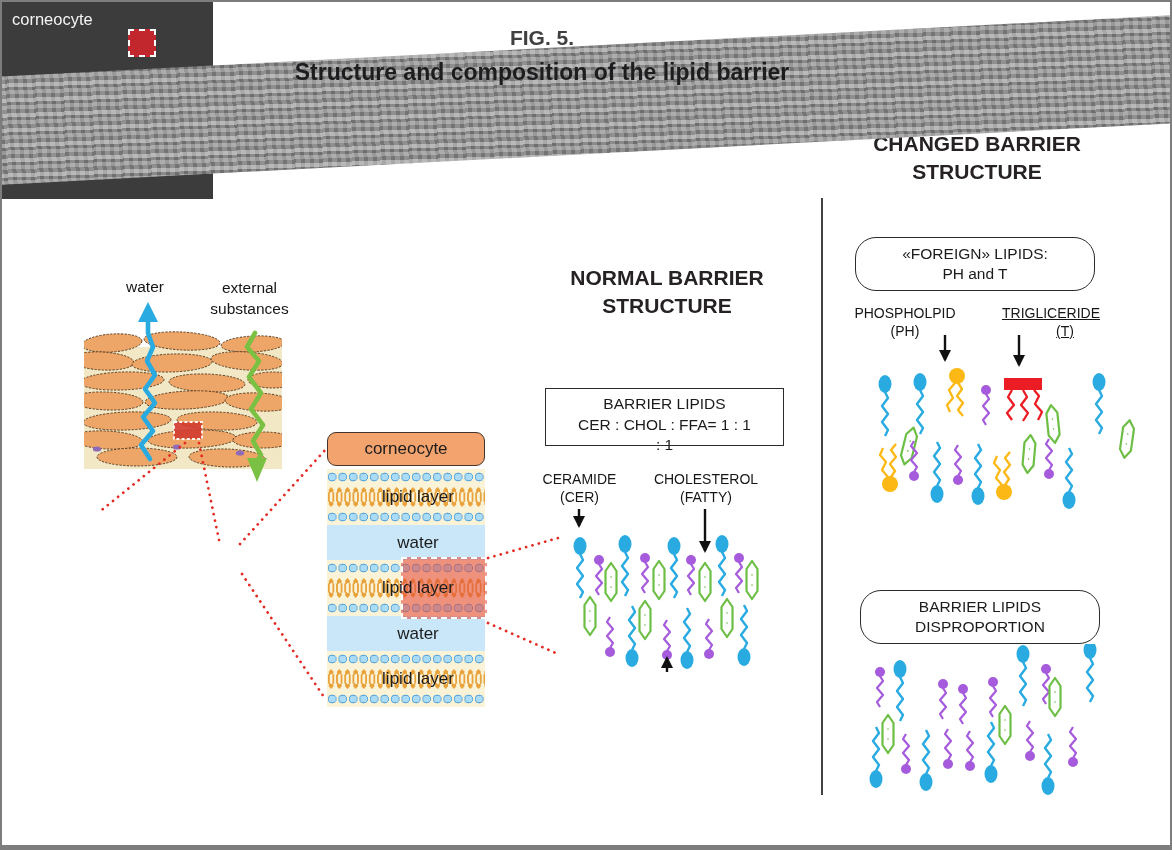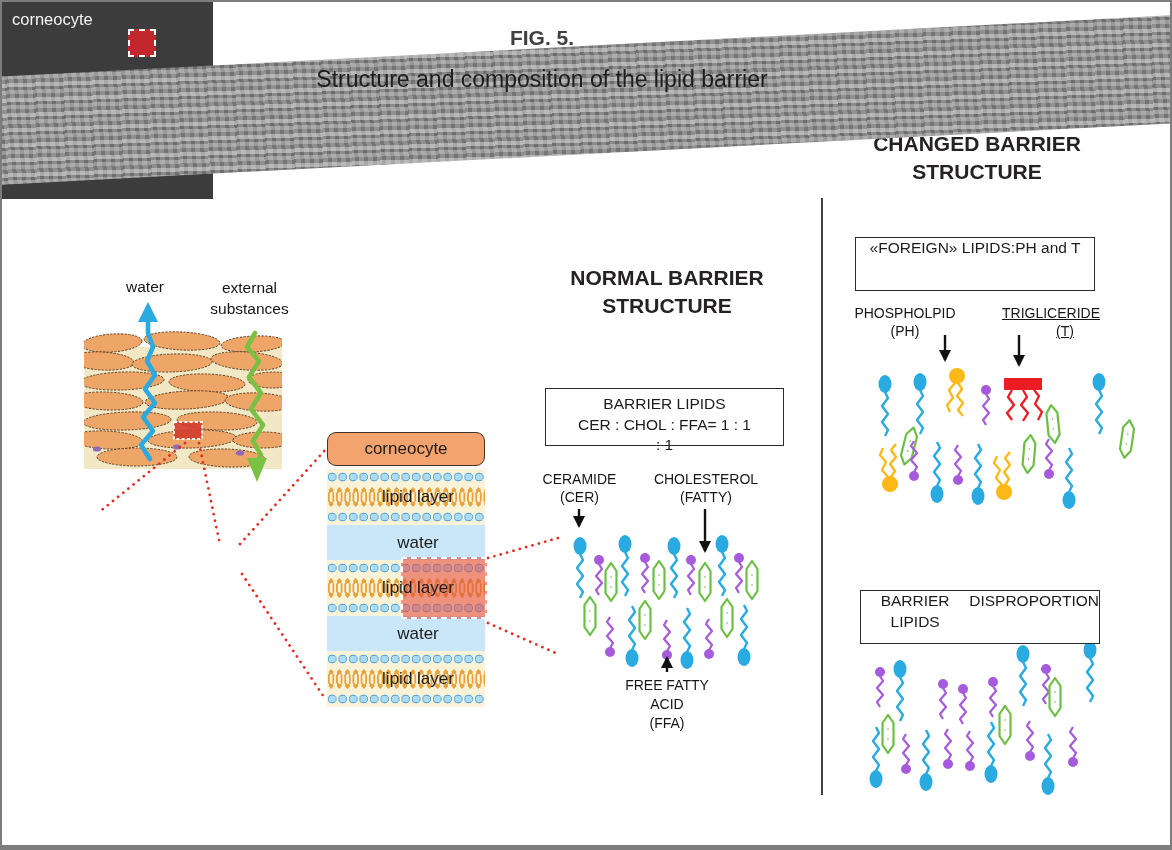--- a/index.html
+++ b/index.html
@@ -4,27 +4,27 @@
 <style>
   html,body{margin:0;padding:0;background:#fff;}
   body{width:1172px;height:850px;position:relative;font-family:"Liberation Sans",sans-serif;color:#1c1c1c;}
   .page{position:absolute;inset:0;background:#fff;border:2px solid #7d7d7d;border-bottom-width:5px;box-sizing:border-box;overflow:hidden;}
   .abs{position:absolute;}
   .overlay{position:absolute;inset:0;width:1172px;height:850px;pointer-events:none;z-index:6;}
 
   
   .title-block{left:0;top:24px;width:1080px;text-align:center;z-index:2;}
   .fig-label{font-size:21px;font-weight:700;color:#404040;}
-  .fig-subtitle{font-size:23px;font-weight:400;margin-top:16px;color:#1d1d1f;}
+  .fig-subtitle{font-size:23px;font-weight:700;margin-top:9px;color:#1d1d1f;}
   .heading{position:absolute;text-align:center;font-weight:700;font-size:21px;line-height:28px;color:#262224;}
 
   
   .tbox{position:absolute;border:1.6px solid #2b2b2b;background:#fff;box-sizing:border-box;}
   .tbox .txt{position:absolute;left:0;right:0;top:5px;text-align:center;font-size:15.5px;line-height:20.5px;}
-  .tbox.flexc{display:flex;flex-direction:row;justify-content:center;text-align:center;font-size:15.5px;line-height:20.5px;}
+  .tbox.flexc{display:flex;flex-direction:column;justify-content:center;text-align:center;font-size:15.5px;line-height:20.5px;border-radius:21px;}
 
   .lbl{position:absolute;text-align:center;font-size:14px;line-height:17.5px;color:#161616;}
 
   
   .micrograph{left:82px;top:513px;width:211px;height:197px;background:#3c3c3c;overflow:hidden;z-index:1;}
   .micro-band{position:absolute;left:-6px;right:-6px;top:44px;height:108px;transform:rotate(-3deg);
     background:
       repeating-linear-gradient(88deg, rgba(255,255,255,.20) 0 5px, rgba(255,255,255,0) 5px 9px),
       repeating-linear-gradient(1deg, #999 0 4px, #6e6e6e 4px 7px, #a8a8a8 7px 11px, #747474 11px 15px);}
   .micro-label{position:absolute;left:10px;color:#f4f4f4;font-size:16.5px;}
@@ -150,25 +150,20 @@
   </div>
 
   <div class="lbl" style="left:520px;top:469px;width:115px;">
     <div>CERAMIDE</div>
     <div>(CER)</div>
   </div>
   <div class="lbl" style="left:640px;top:469px;width:128px;">
     <div>CHOLESTEROL</div>
     <div>(FATTY)</div>
   </div>
-  <div class="lbl" style="left:613px;top:674px;width:104px;line-height:19px;">
-    <div>FREE FATTY</div>
-    <div>ACID</div>
-    <div>(FFA)</div>
-  </div>
 
   <svg class="abs" style="left:548px;top:522px;" width="270" height="165" viewBox="0 0 270 165">
     <defs>
       <g id="cer">
         <ellipse cx="0" cy="0" rx="6.5" ry="9" fill="#29abe2"></ellipse>
         <path d="M0 8 l3 6 l-6 8 l6 8 l-6 8 l6 8 l-3 6" fill="none" stroke="#29abe2" stroke-width="2.4" stroke-linejoin="round"></path>
       </g>
       <g id="ffa">
         <circle cx="0" cy="0" r="5" fill="#a55bdb"></circle>
         <path d="M0 4 l3 5 l-6 7 l6 7 l-6 7 l3 5" fill="none" stroke="#a55bdb" stroke-width="2.2" stroke-linejoin="round"></path>

